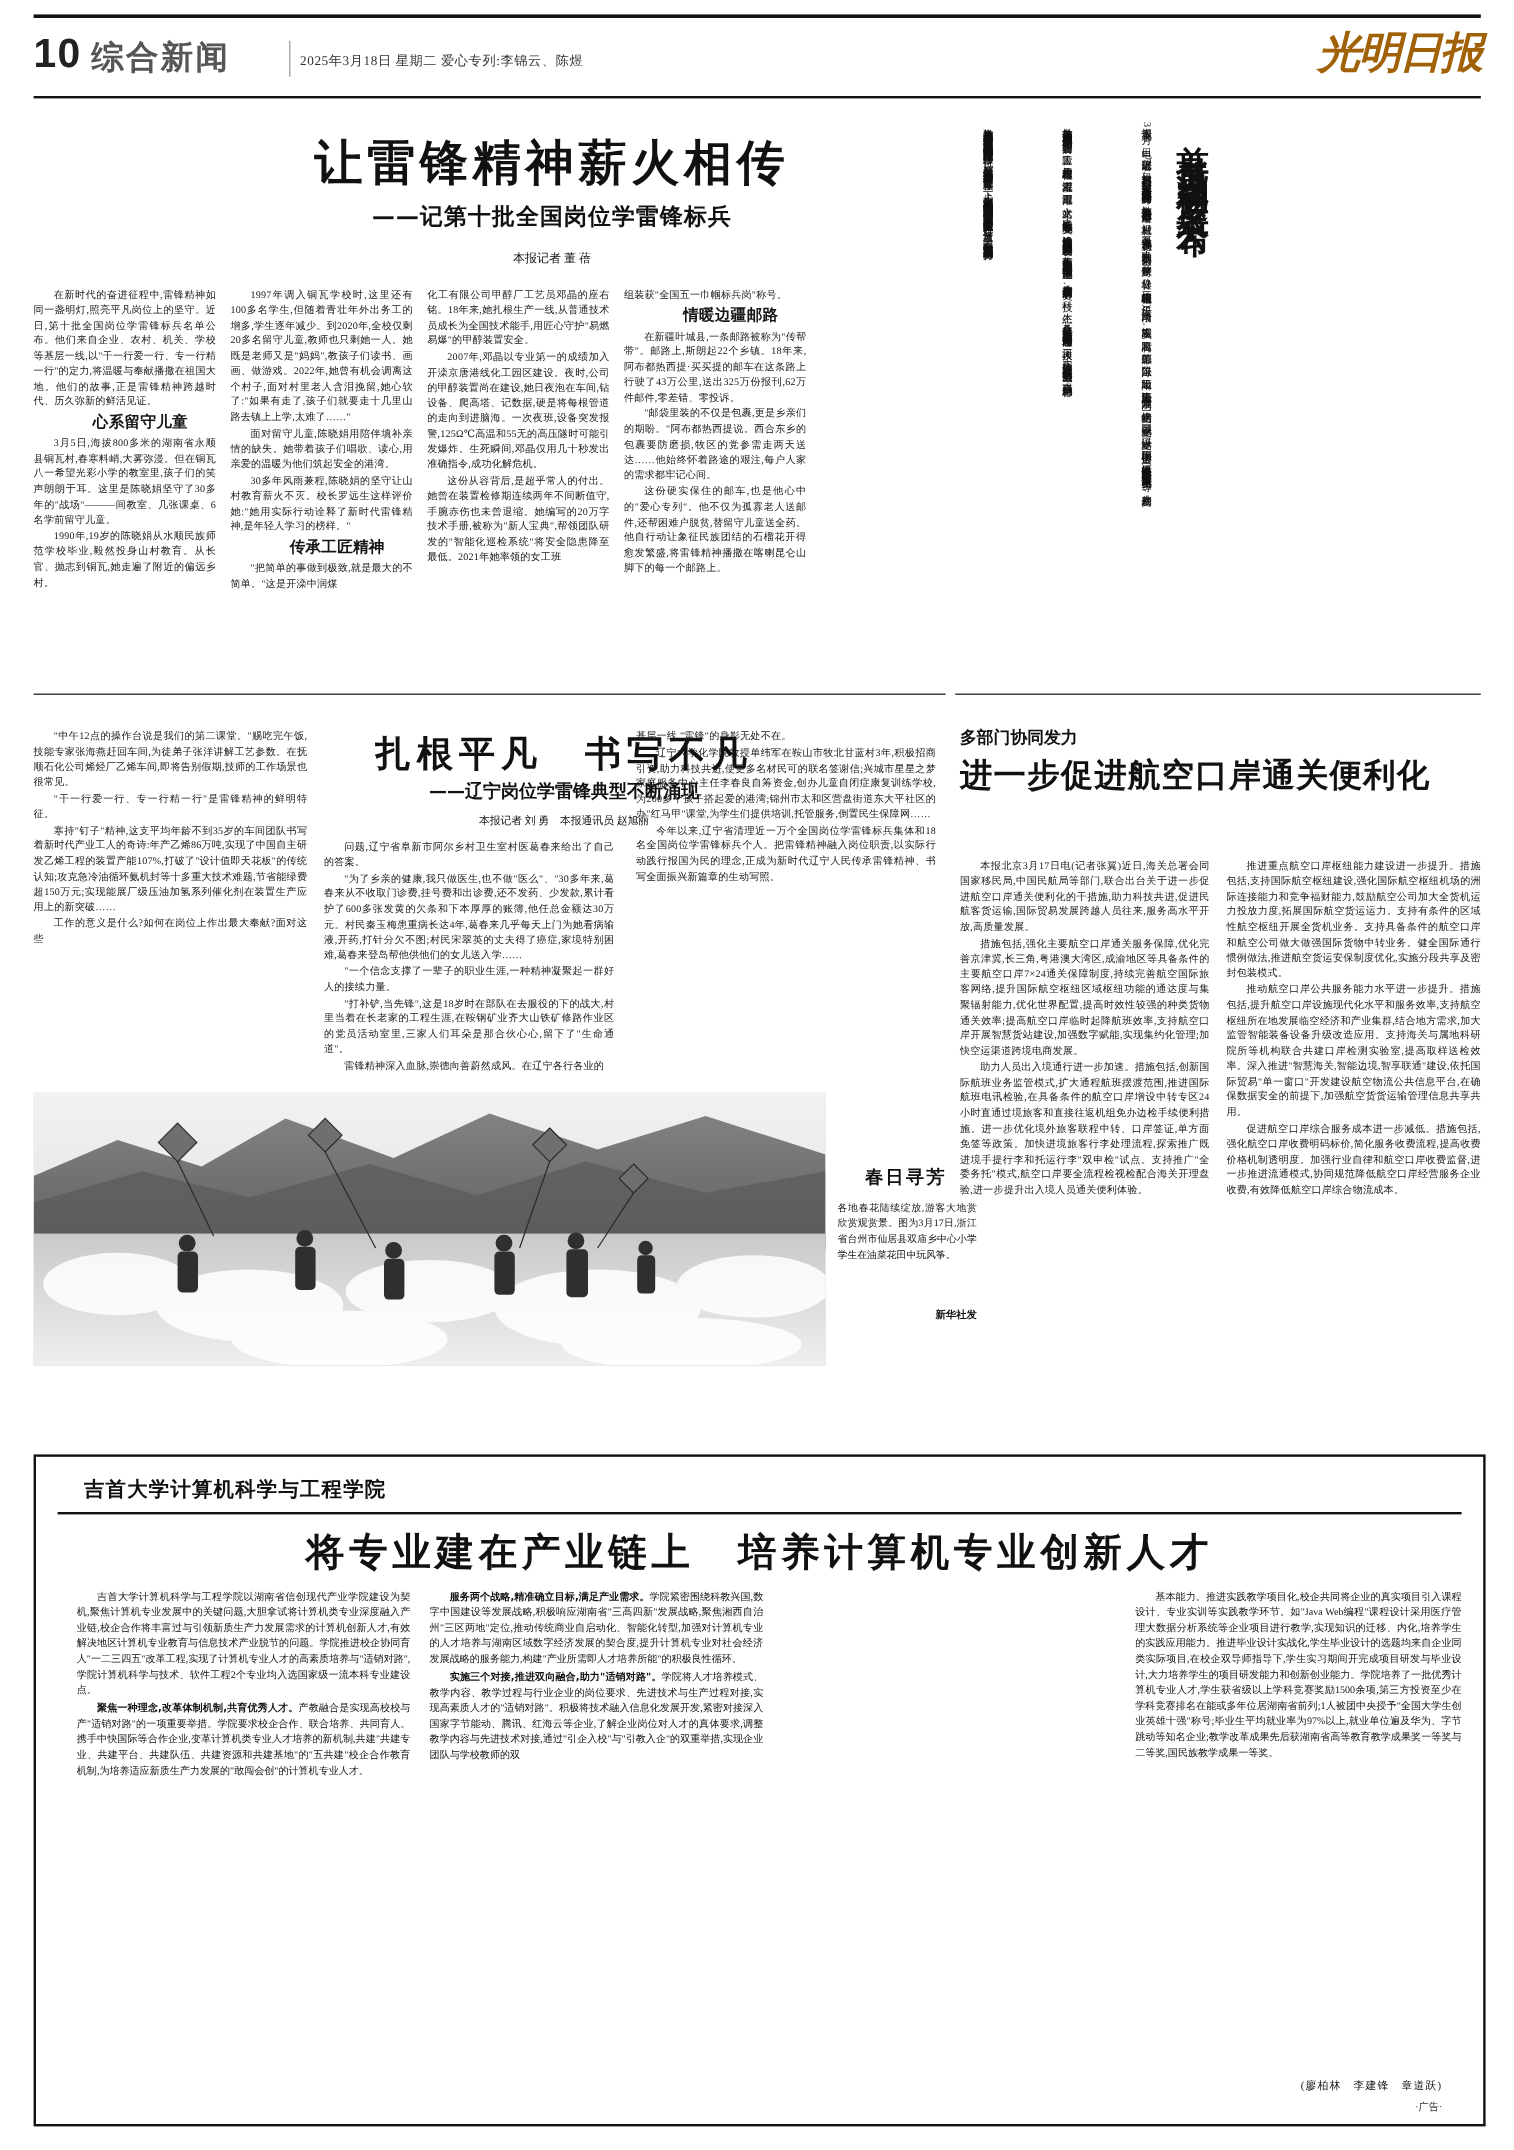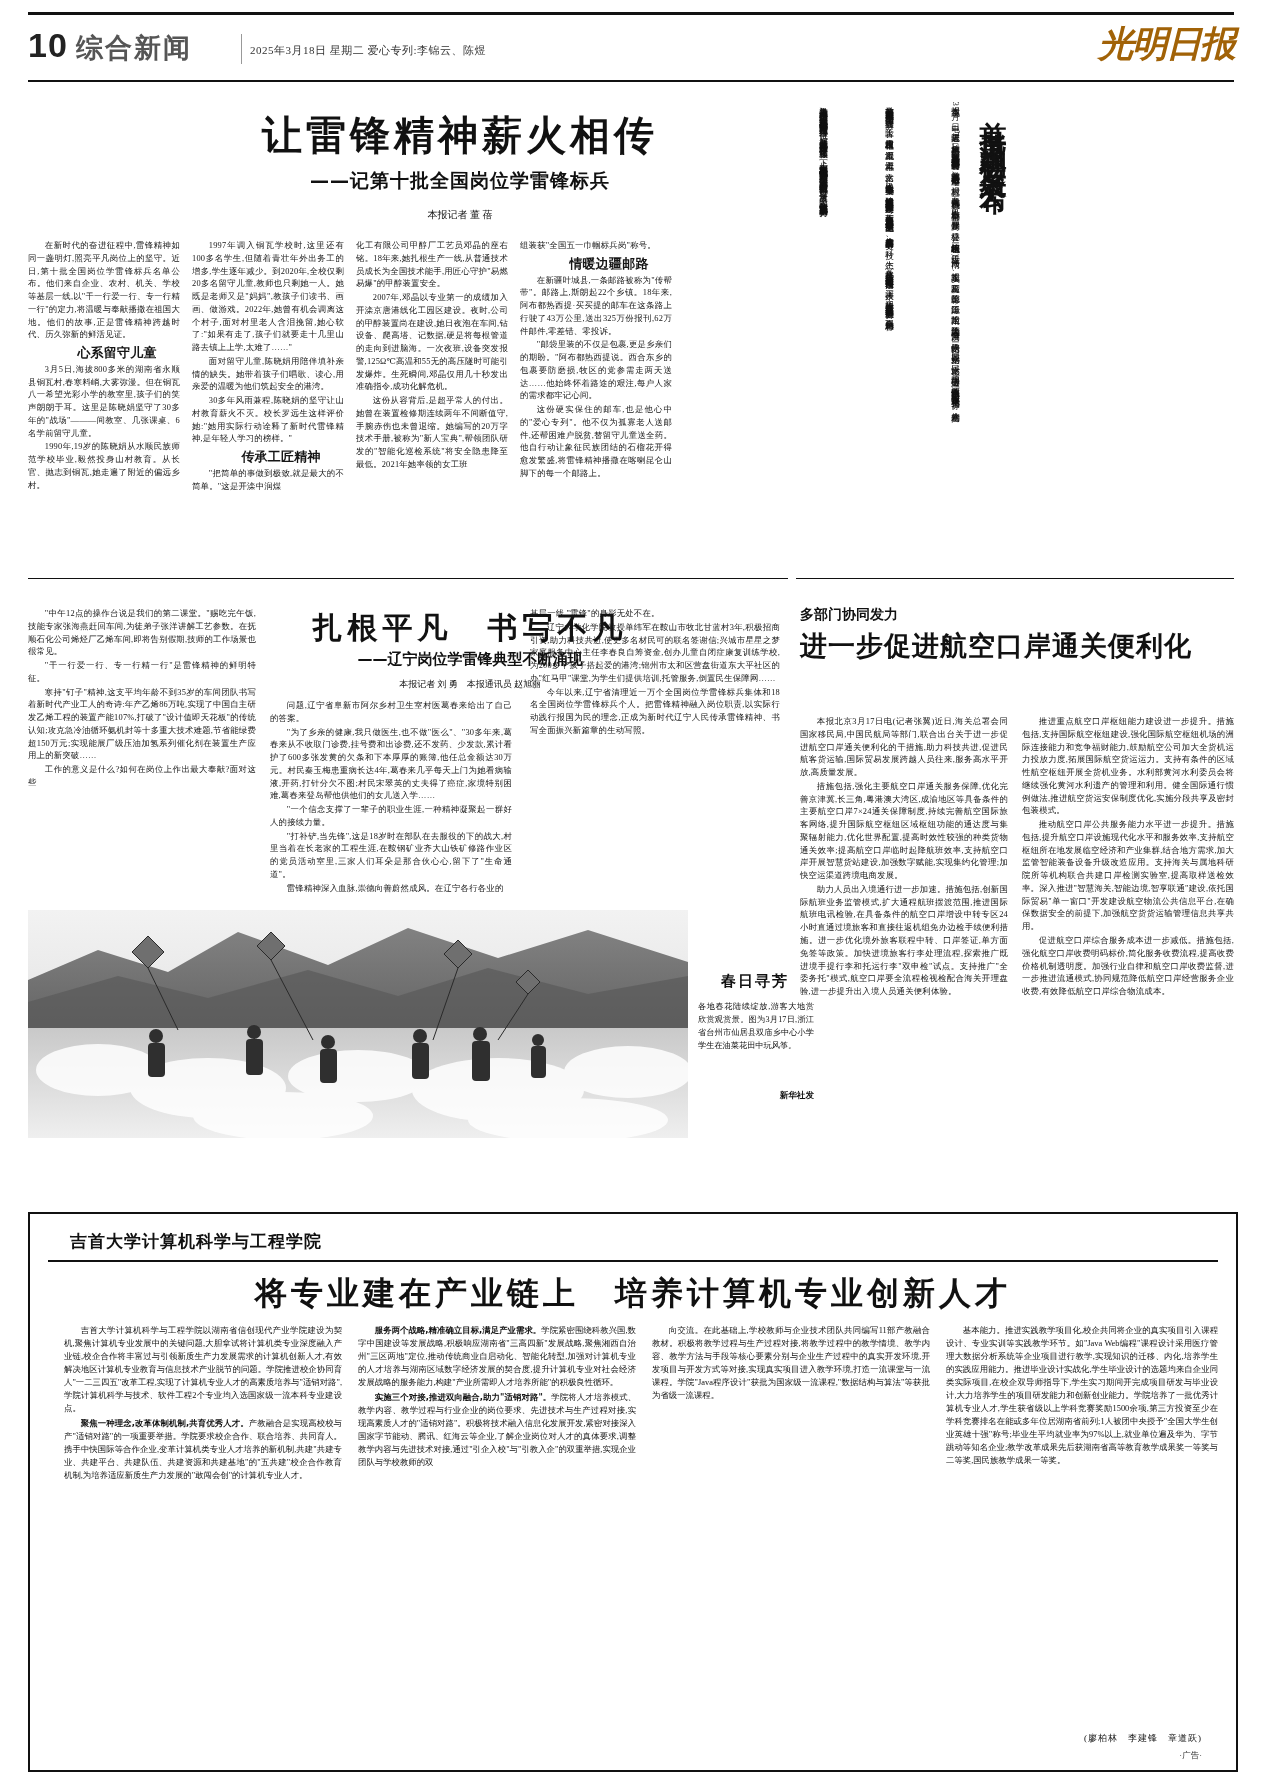--- a/index.html
+++ b/index.html
@@ -245,21 +245,21 @@
   <div class="a3-kicker">多部门协同发力</div>
   <div class="a3-title">进一步促进航空口岸通关便利化</div>
 
   <div class="col" style="left:800px;top:716px;width:208px;">
     <p>本报北京3月17日电(记者张翼)近日,海关总署会同国家移民局,中国民航局等部门,联合出台关于进一步促进航空口岸通关便利化的干措施,助力科技共进,促进民航客货运输,国际贸易发展跨越人员往来,服务高水平开放,高质量发展。</p>
     <p>措施包括,强化主要航空口岸通关服务保障,优化完善京津冀,长三角,粤港澳大湾区,成渝地区等具备条件的主要航空口岸7×24通关保障制度,持续完善航空国际旅客网络,提升国际航空枢纽区域枢纽功能的通达度与集聚辐射能力,优化世界配置,提高时效性较强的种类货物通关效率;提高航空口岸临时起降航班效率,支持航空口岸开展智慧货站建设,加强数字赋能,实现集约化管理;加快空运渠道跨境电商发展。</p>
     <p>助力人员出入境通行进一步加速。措施包括,创新国际航班业务监管模式,扩大通程航班摆渡范围,推进国际航班电讯检验,在具备条件的航空口岸增设中转专区24小时直通过境旅客和直接往返机组免办边检手续便利措施。进一步优化境外旅客联程中转、口岸签证,单方面免签等政策。加快进境旅客行李处理流程,探索推广既进境手提行李和托运行李"双申检"试点。支持推广"全委务托"模式,航空口岸要全流程检视检配合海关开理盘验,进一步提升出入境人员通关便利体验。</p>
   </div>
 
   <div class="col" style="left:1022px;top:716px;width:212px;">
-    <p>推进重点航空口岸枢纽能力建设进一步提升。措施包括,支持国际航空枢纽建设,强化国际航空枢纽机场的洲际连接能力和竞争福财能力,鼓励航空公司加大全货机运力投放力度,拓展国际航空货运运力。支持有条件的区域性航空枢纽开展全货机业务。水利部黄河水利委员会将继续强化黄河水利遗产的管理和利用。健全国际通行惯例做法,推进航空货运安保制度优化,实施分段共享及密封包装模式。</p>
+    <p>推进重点航空口岸枢纽能力建设进一步提升。措施包括,支持国际航空枢纽建设,强化国际航空枢纽机场的洲际连接能力和竞争福财能力,鼓励航空公司加大全货机运力投放力度,拓展国际航空货运运力。支持有条件的区域性航空枢纽开展全货机业务。支持具备条件的航空口岸和航空公司做大做强国际货物中转业务。健全国际通行惯例做法,推进航空货运安保制度优化,实施分段共享及密封包装模式。</p>
     <p>推动航空口岸公共服务能力水平进一步提升。措施包括,提升航空口岸设施现代化水平和服务效率,支持航空枢纽所在地发展临空经济和产业集群,结合地方需求,加大监管智能装备设备升级改造应用。支持海关与属地科研院所等机构联合共建口岸检测实验室,提高取样送检效率。深入推进"智慧海关,智能边境,智享联通"建设,依托国际贸易"单一窗口"开发建设航空物流公共信息平台,在确保数据安全的前提下,加强航空货货运输管理信息共享共用。</p>
     <p>促进航空口岸综合服务成本进一步减低。措施包括,强化航空口岸收费明码标价,简化服务收费流程,提高收费价格机制透明度。加强行业自律和航空口岸收费监督,进一步推进流通模式,协同规范降低航空口岸经营服务企业收费,有效降低航空口岸综合物流成本。</p>
   </div>
 
   <div class="photo">
     <svg width="660" height="228" viewBox="0 0 660 228">
       <defs>
         <linearGradient id="sky" x1="0" y1="0" x2="0" y2="1">
           <stop offset="0%" stop-color="#f2f2f2"></stop>
             <stop offset="100%" stop-color="#d8d8d8"></stop>
@@ -326,21 +326,20 @@
 
     <div class="ad-col" style="left:34px;top:110px;width:278px;">
       <p>吉首大学计算机科学与工程学院以湖南省信创现代产业学院建设为契机,聚焦计算机专业发展中的关键问题,大胆拿试将计算机类专业深度融入产业链,校企合作将丰富过与引领新质生产力发展需求的计算机创新人才,有效解决地区计算机专业教育与信息技术产业脱节的问题。学院推进校企协同育人"一二三四五"改革工程,实现了计算机专业人才的高素质培养与"适销对路",学院计算机科学与技术、软件工程2个专业均入选国家级一流本科专业建设点。</p>
       <p><b>聚焦一种理念,改革体制机制,共育优秀人才。</b>产教融合是实现高校校与产"适销对路"的一项重要举措。学院要求校企合作、联合培养、共同育人。携手中快国际等合作企业,变革计算机类专业人才培养的新机制,共建"共建专业、共建平台、共建队伍、共建资源和共建基地"的"五共建"校企合作教育机制,为培养适应新质生产力发展的"敢闯会创"的计算机专业人才。</p>
     </div>
     <div class="ad-col" style="left:328px;top:110px;width:278px;">
       <p><b>服务两个战略,精准确立目标,满足产业需求。</b>学院紧密围绕科教兴国,数字中国建设等发展战略,积极响应湖南省"三高四新"发展战略,聚焦湘西自治州"三区两地"定位,推动传统商业自启动化、智能化转型,加强对计算机专业的人才培养与湖南区域数字经济发展的契合度,提升计算机专业对社会经济发展战略的服务能力,构建"产业所需即人才培养所能"的积极良性循环。</p>
       <p><b>实施三个对接,推进双向融合,助力"适销对路"。</b>学院将人才培养模式、教学内容、教学过程与行业企业的岗位要求、先进技术与生产过程对接,实现高素质人才的"适销对路"。积极将技术融入信息化发展开发,紧密对接深入国家字节能动、腾讯、红海云等企业,了解企业岗位对人才的真体要求,调整教学内容与先进技术对接,通过"引企入校"与"引教入企"的双重举措,实现企业团队与学校教师的双</p>
     </div>
     <div class="ad-col" style="left:622px;top:110px;width:278px;">
-      <p>向交流。在此基础上,学校教师与企业技术团队共同编写11部产教融合教材。积极将教学过程与生产过程对接,将教学过程中的教学情境、教学内容、教学方法与手段等核心要素分别与企业生产过程中的真实开发环境,开发项目与开发方式等对接,实现真实项目进入教学环境,打造一流课堂与一流课程。学院"Java程序设计"获批为国家级一流课程,"数据结构与算法"等获批为省级一流课程。</p>
     </div>
     <div class="ad-col" style="left:916px;top:110px;width:272px;">
       <p>基本能力。推进实践教学项目化,校企共同将企业的真实项目引入课程设计、专业实训等实践教学环节。如"Java Web编程"课程设计采用医疗管理大数据分析系统等企业项目进行教学,实现知识的迁移、内化,培养学生的实践应用能力。推进毕业设计实战化,学生毕业设计的选题均来自企业同类实际项目,在校企双导师指导下,学生实习期间开完成项目研发与毕业设计,大力培养学生的项目研发能力和创新创业能力。学院培养了一批优秀计算机专业人才,学生获省级以上学科竞赛奖励1500余项,第三方投资至少在学科竞赛排名在能或多年位居湖南省前列;1人被团中央授予"全国大学生创业英雄十强"称号;毕业生平均就业率为97%以上,就业单位遍及华为、字节跳动等知名企业;教学改革成果先后获湖南省高等教育教学成果奖一等奖与二等奖,国民族教学成果一等奖。</p>
     </div>
 
     <div class="ad-sign">(廖柏林　李建锋　章道跃)</div>
     <div class="ad-tag">·广告·</div>
   </div>
 
 </div>

